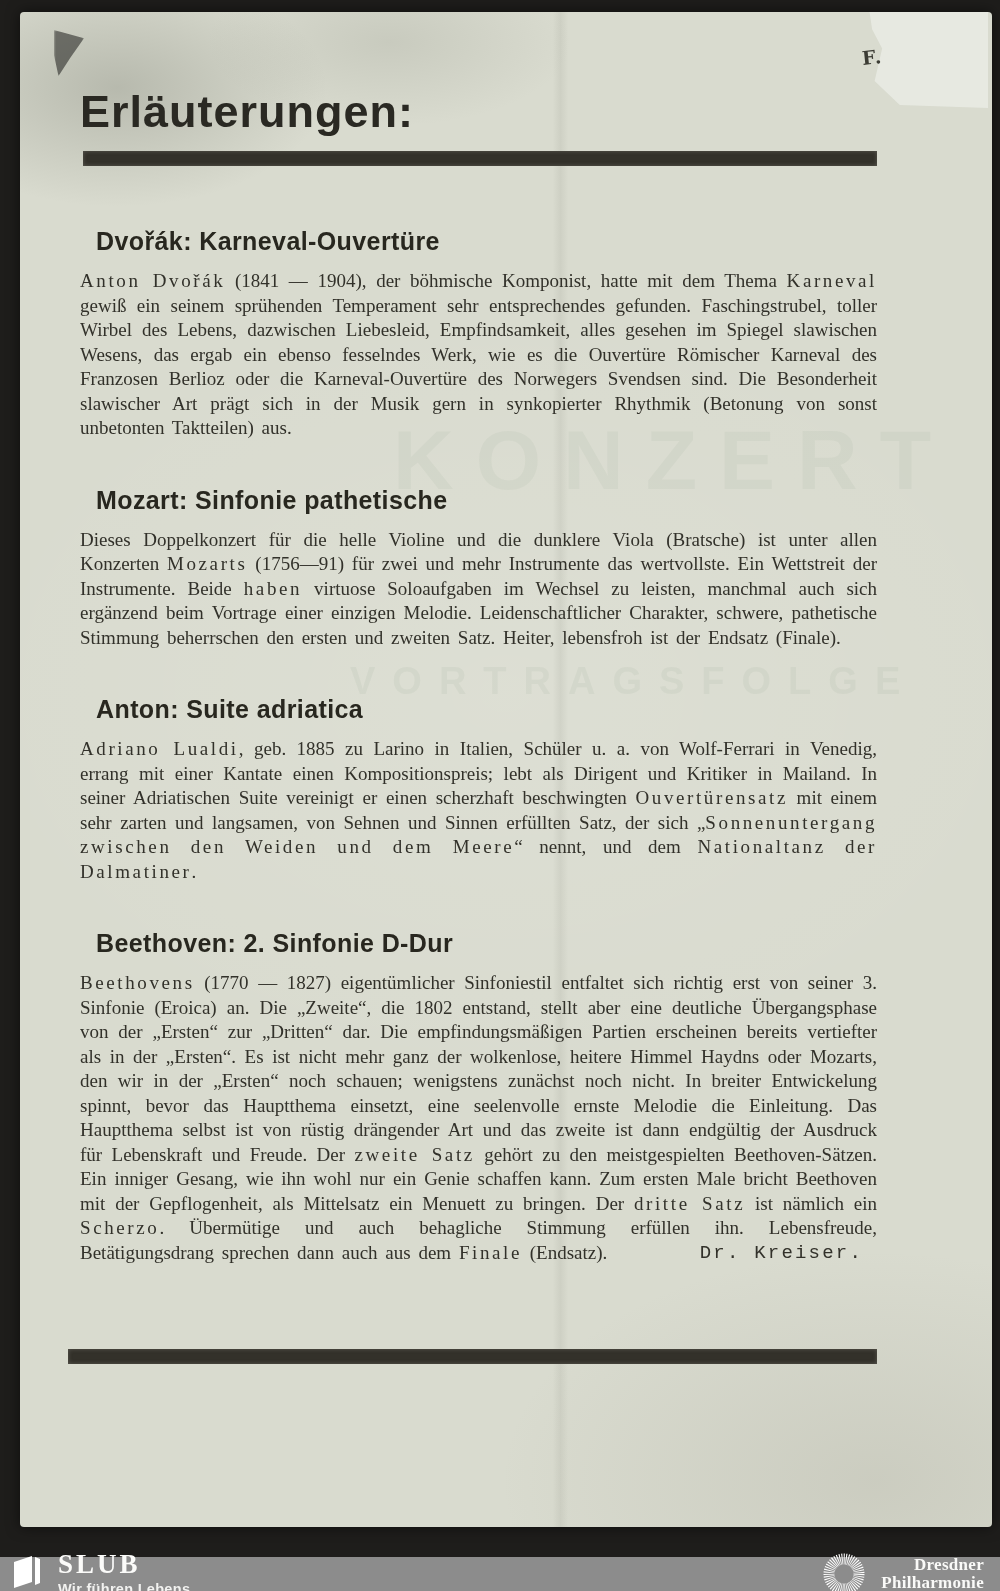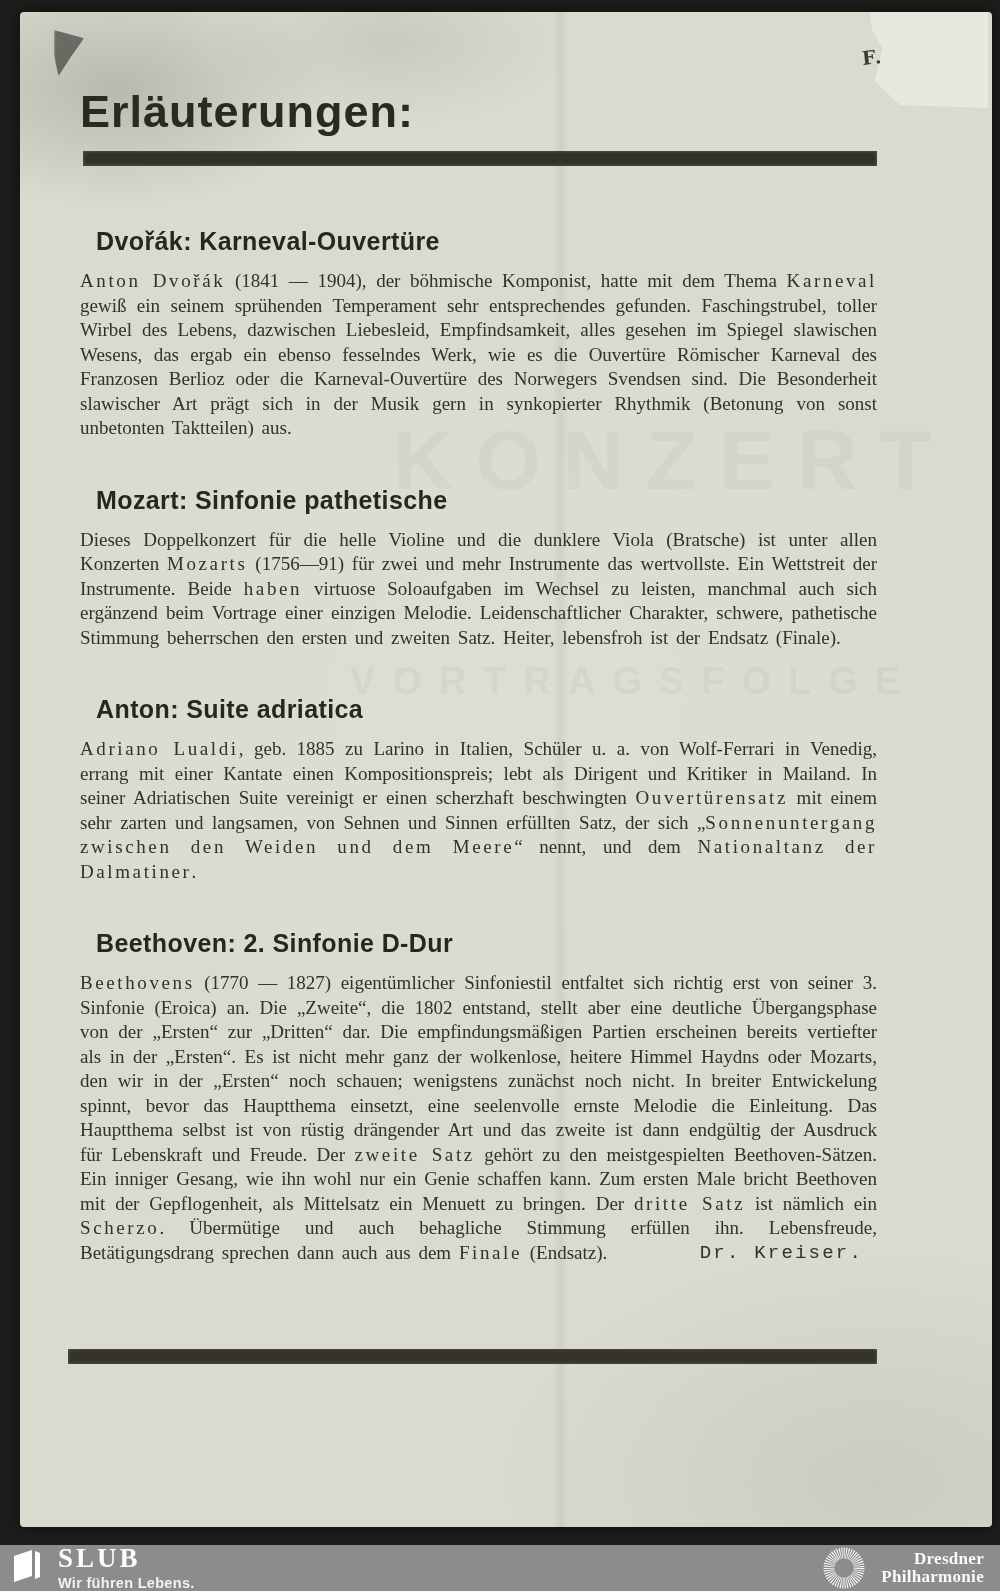--- a/index.html
+++ b/index.html
@@ -67,21 +67,21 @@
     text-align:justify;word-spacing:3px;hyphens:auto;
   }
   .sp{letter-spacing:2.6px;}
   .sig{
     display:block;text-align:right;margin-top:-24.5px;padding-right:14px;
     font-family:Liberation Mono, monospace;font-size:19px;line-height:24.5px;
     color:#32312a;letter-spacing:2.2px;
   }
   
   .footer{
-    position:absolute;left:0;right:0;bottom:0;height:46px;background:#8c8c8c;
+    position:absolute;left:0;right:0;bottom:0;height:34px;background:#8c8c8c;
     display:flex;justify-content:space-between;align-items:center;
   }
   .slub{display:flex;align-items:flex-start;gap:17px;padding-left:13px;}
   .slub-icon{margin-top:4px;}
   .slub-name{
     font-family:"Liberation Serif", serif;font-weight:700;font-size:27px;
     line-height:27px;letter-spacing:3px;color:#fbfbf9;
   }
   .slub-tagline{
     font-family:"Liberation Sans", sans-serif;font-weight:700;font-size:14.5px;

